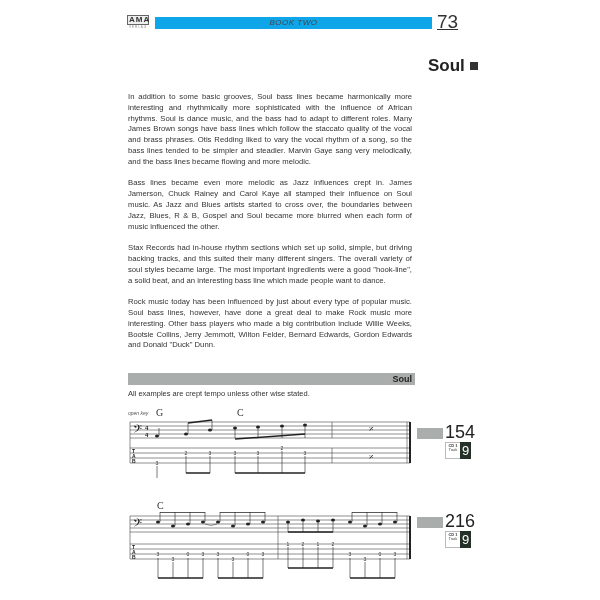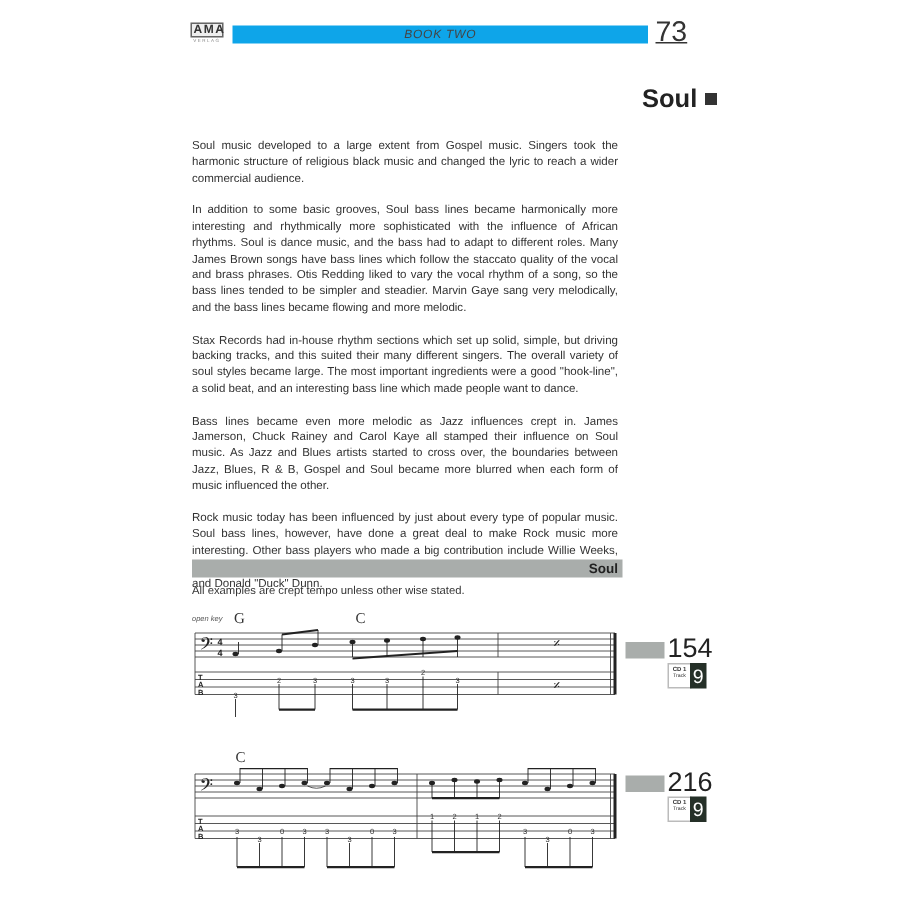--- a/index.html
+++ b/index.html
@@ -37,24 +37,23 @@
 <div class="abs header-bar">
   <span>BOOK TWO</span>
 </div>
 <div class="abs page-num">73</div>
 
 <div class="abs title">
   <span>Soul</span><span class="title-square"></span>
 </div>
 
 <div class="abs body-text">
-  <p>Soul music developed to a large extent from Gospel music. Singers took the harmonic structure of religious black music and changed the lyric to reach a wider commercial audience.</p>
   <p>In addition to some basic grooves, Soul bass lines became harmonically more interesting and rhythmically more sophisticated with the influence of African rhythms. Soul is dance music, and the bass had to adapt to different roles. Many James Brown songs have bass lines which follow the staccato quality of the vocal and brass phrases. Otis Redding liked to vary the vocal rhythm of a song, so the bass lines tended to be simpler and steadier. Marvin Gaye sang very melodically, and the bass lines became flowing and more melodic.</p>
+  <p>Bass lines became even more melodic as Jazz influences crept in. James Jamerson, Chuck Rainey and Carol Kaye all stamped their influence on Soul music. As Jazz and Blues artists started to cross over, the boundaries between Jazz, Blues, R &amp; B, Gospel and Soul became more blurred when each form of music influenced the other.</p>
   <p>Stax Records had in-house rhythm sections which set up solid, simple, but driving backing tracks, and this suited their many different singers. The overall variety of soul styles became large. The most important ingredients were a good "hook-line", a solid beat, and an interesting bass line which made people want to dance.</p>
-  <p>Bass lines became even more melodic as Jazz influences crept in. James Jamerson, Chuck Rainey and Carol Kaye all stamped their influence on Soul music. As Jazz and Blues artists started to cross over, the boundaries between Jazz, Blues, R &amp; B, Gospel and Soul became more blurred when each form of music influenced the other.</p>
   <p>Rock music today has been influenced by just about every type of popular music. Soul bass lines, however, have done a great deal to make Rock music more interesting. Other bass players who made a big contribution include Willie Weeks, Bootsie Collins, Jerry Jemmott, Wilton Felder, Bernard Edwards, Gordon Edwards and Donald "Duck" Dunn.</p>
 </div>
 
 <div class="abs section-bar">
   <span>Soul</span>
 </div>
 <div class="abs note">All examples are crept tempo unless other wise stated.</div>
 
 <div class="abs open-key">open key</div>
 <div class="abs chord" style="left:156px;top:407px;">G</div>

